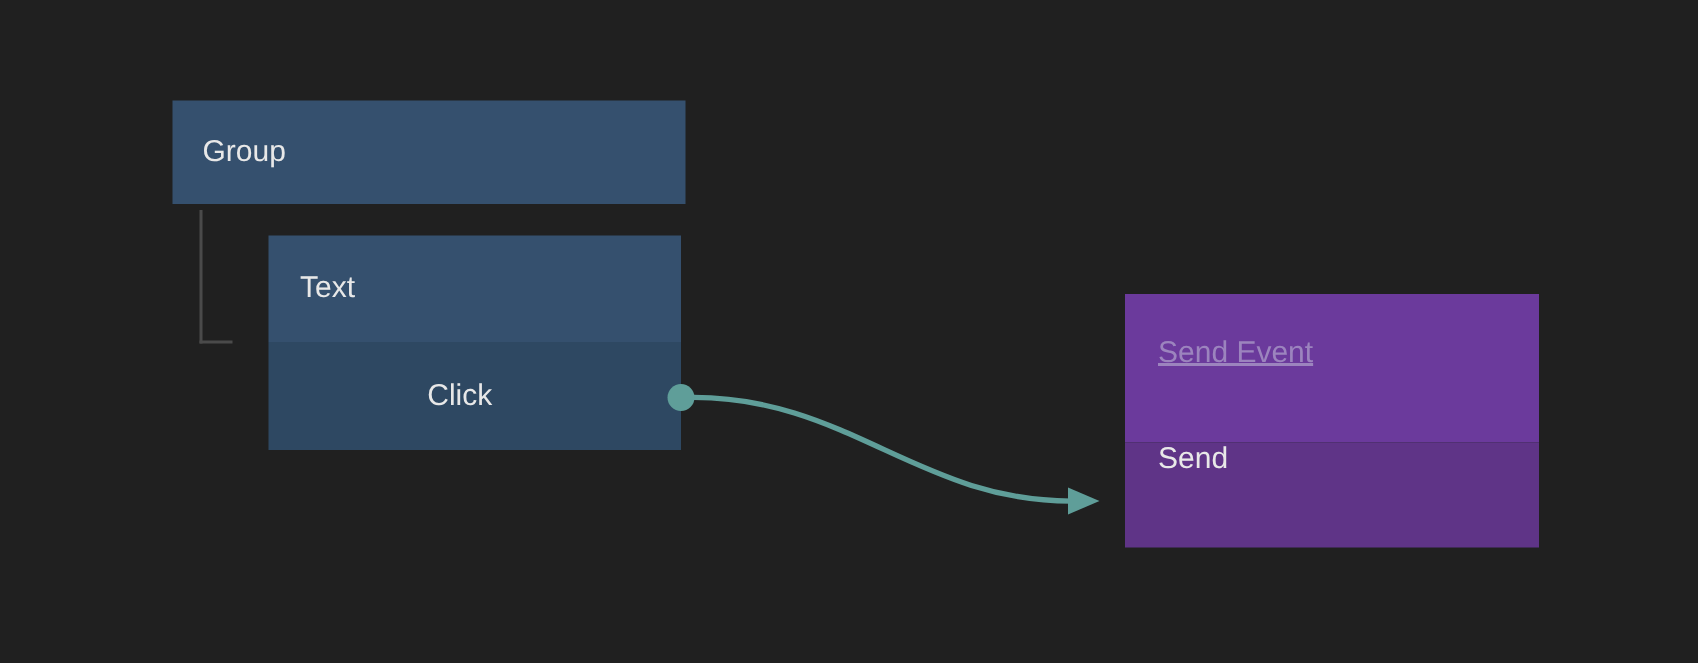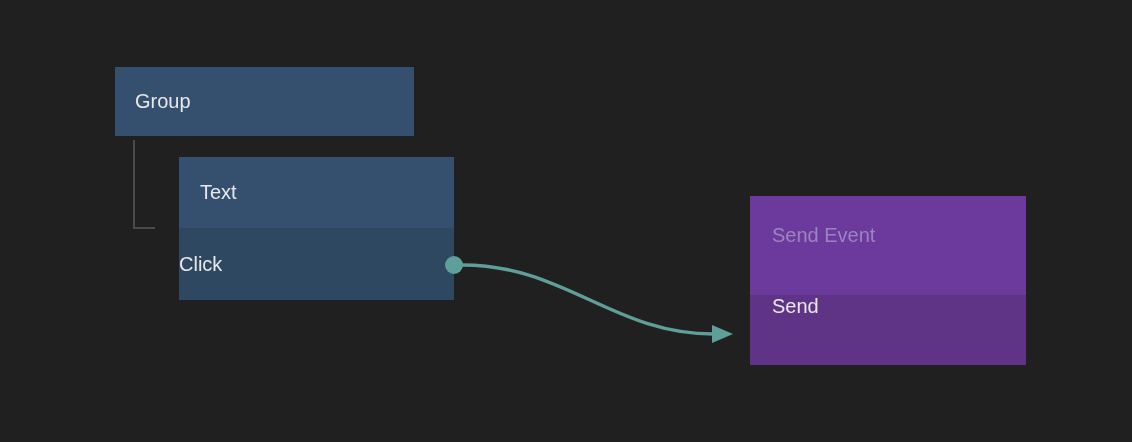--- a/index.html
+++ b/index.html
@@ -23,21 +23,21 @@
     position: relative;
     width: 1132px;
     height: 442px;
     background: var(--background);
     overflow: hidden;
   }
   .node { position: absolute; padding-left: 24px; }
 
   
   .node-group {
-    left: 115px; top: 67px; width: 299px; height: 69px;
+    left: 115px; top: 67px; width: 342px; height: 69px;
     background: var(--node-blue);
     display: flex; align-items: center;
     padding-left: 20px;
     font-size: 20px;
   }
 
   
   .tree-line-v {
     position: absolute; left: 133px; top: 140px;
     width: 2px; height: 89px;
@@ -56,21 +56,21 @@
   .node-text .node-header {
     height: 71px;
     background: var(--node-blue);
     display: flex; align-items: center;
     padding-left: 21px;
     font-size: 20px;
   }
   .node-text .node-body {
     height: 72px;
     background: var(--node-blue-dark);
-    display: flex; align-items: center; justify-content: flex-start;
+    display: flex; align-items: center; justify-content: center;
     padding-right: 20px;
     font-size: 20px;
   }
 
   
   .node-action {
     left: 726px; top: 196px; width: 300px; height: 169px;
   }
   .node-action .node-header {
     height: 99px;
@@ -79,20 +79,21 @@
   }
   .node-action .node-title {
     font-size: 21px;
     line-height: 27px;
     color: var(--text-primary);
   }
   .node-action .node-subtitle {
     font-size: 20px;
     margin-top: 9px;
     color: var(--text-muted);
+    text-decoration: underline;
   }
   .node-action .node-body {
     height: 70px;
     background: var(--node-purple-dark);
     display: flex; align-items: flex-start;
     padding-left: 22px;
     font-size: 20px;
   }
 
   .wire-overlay {

